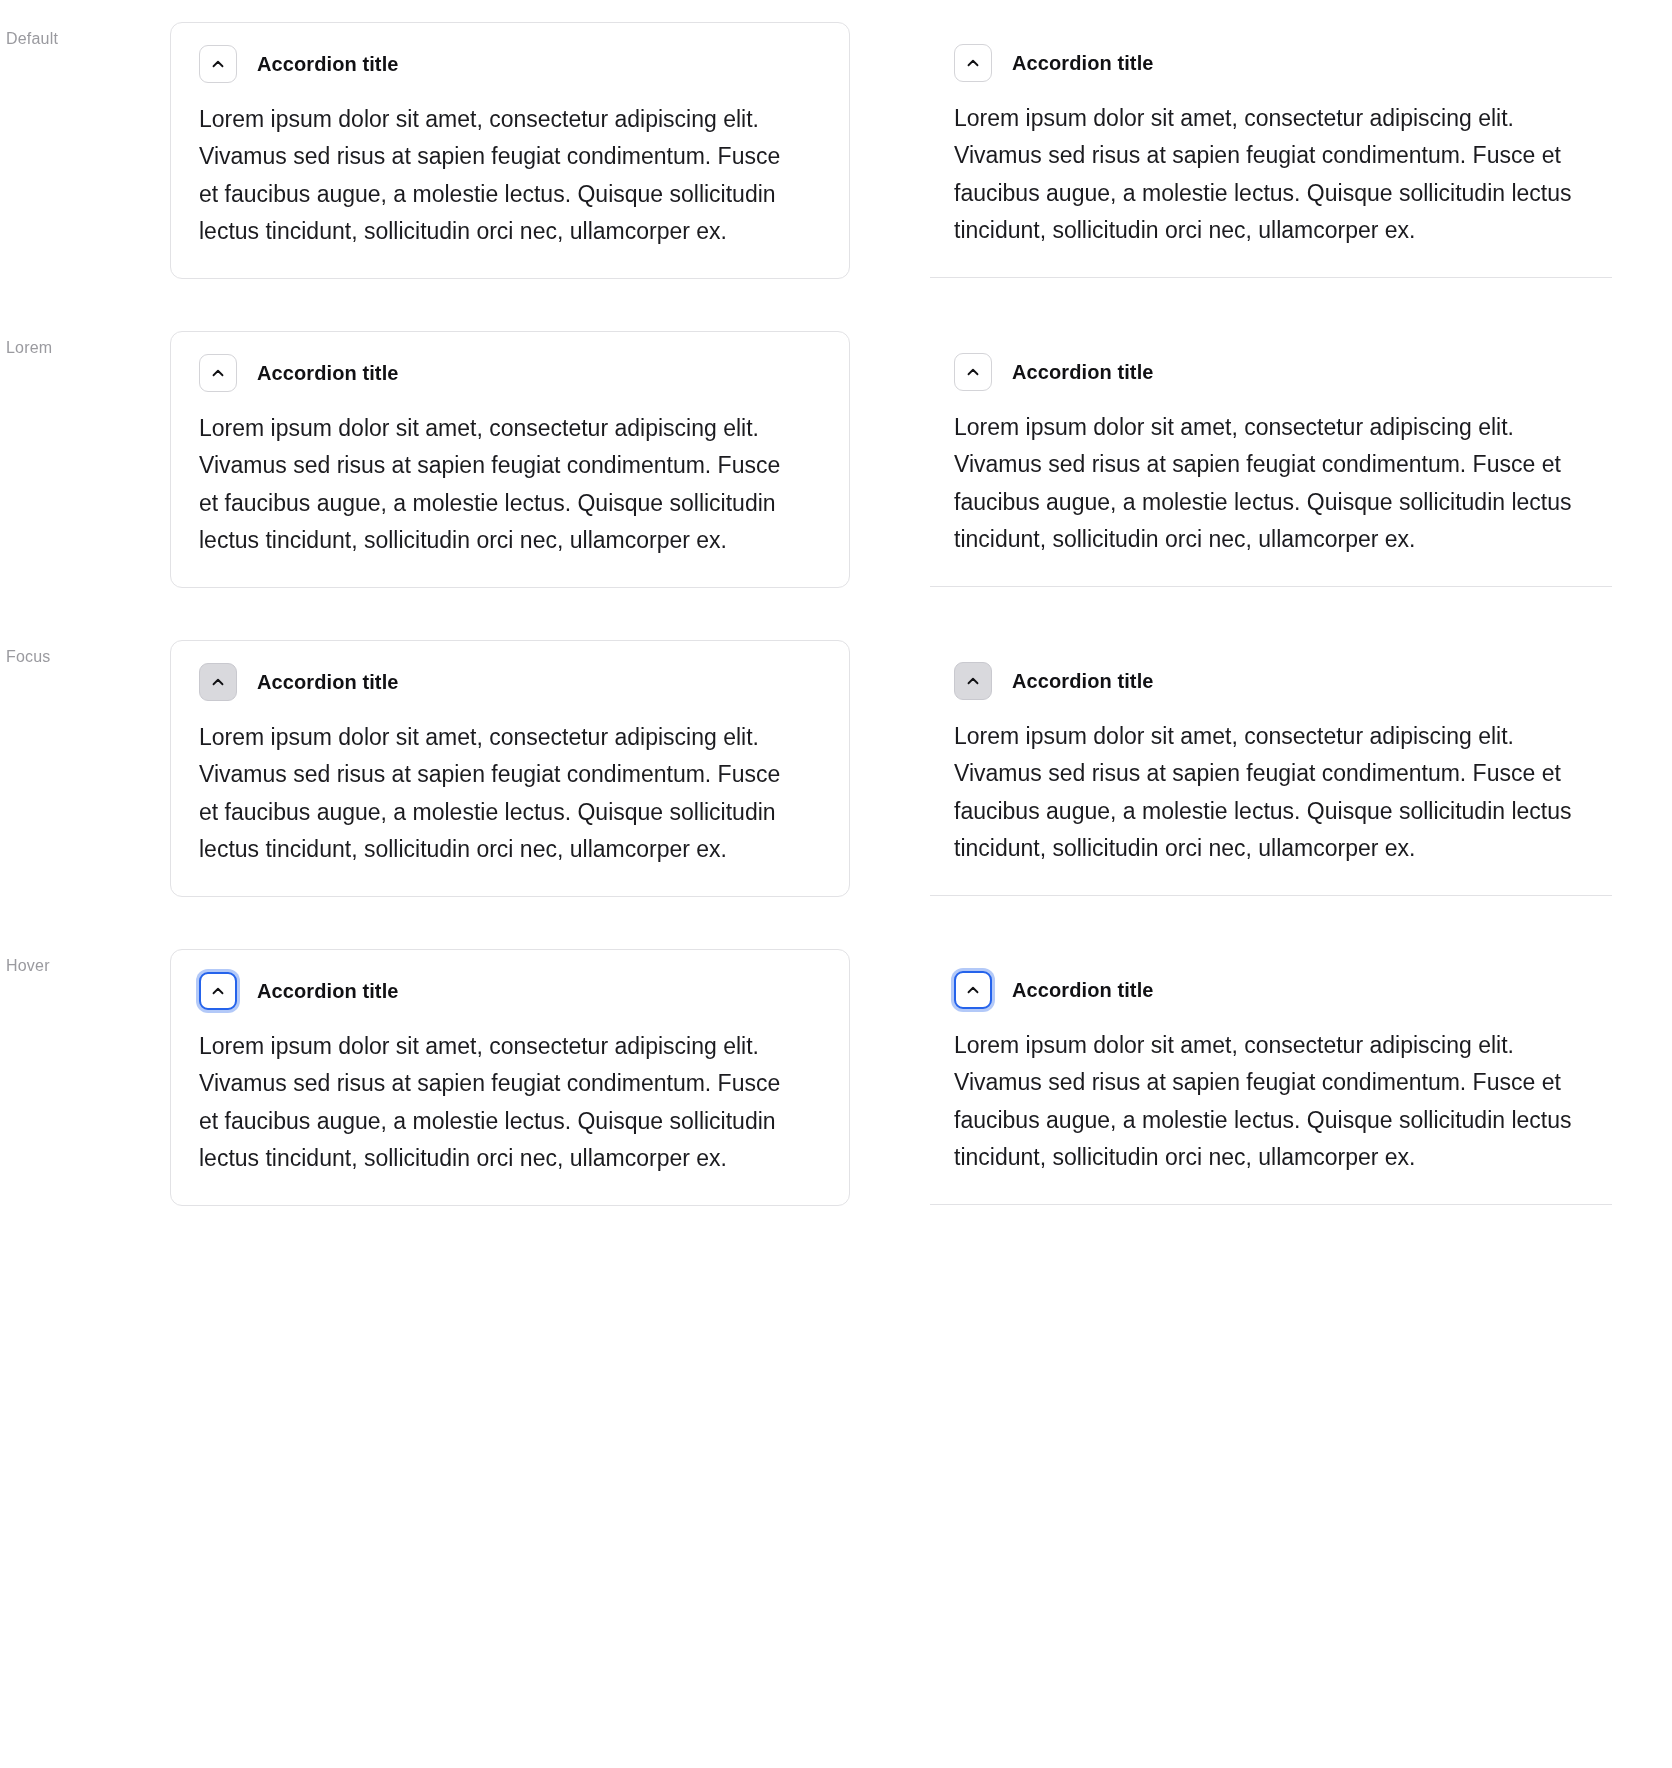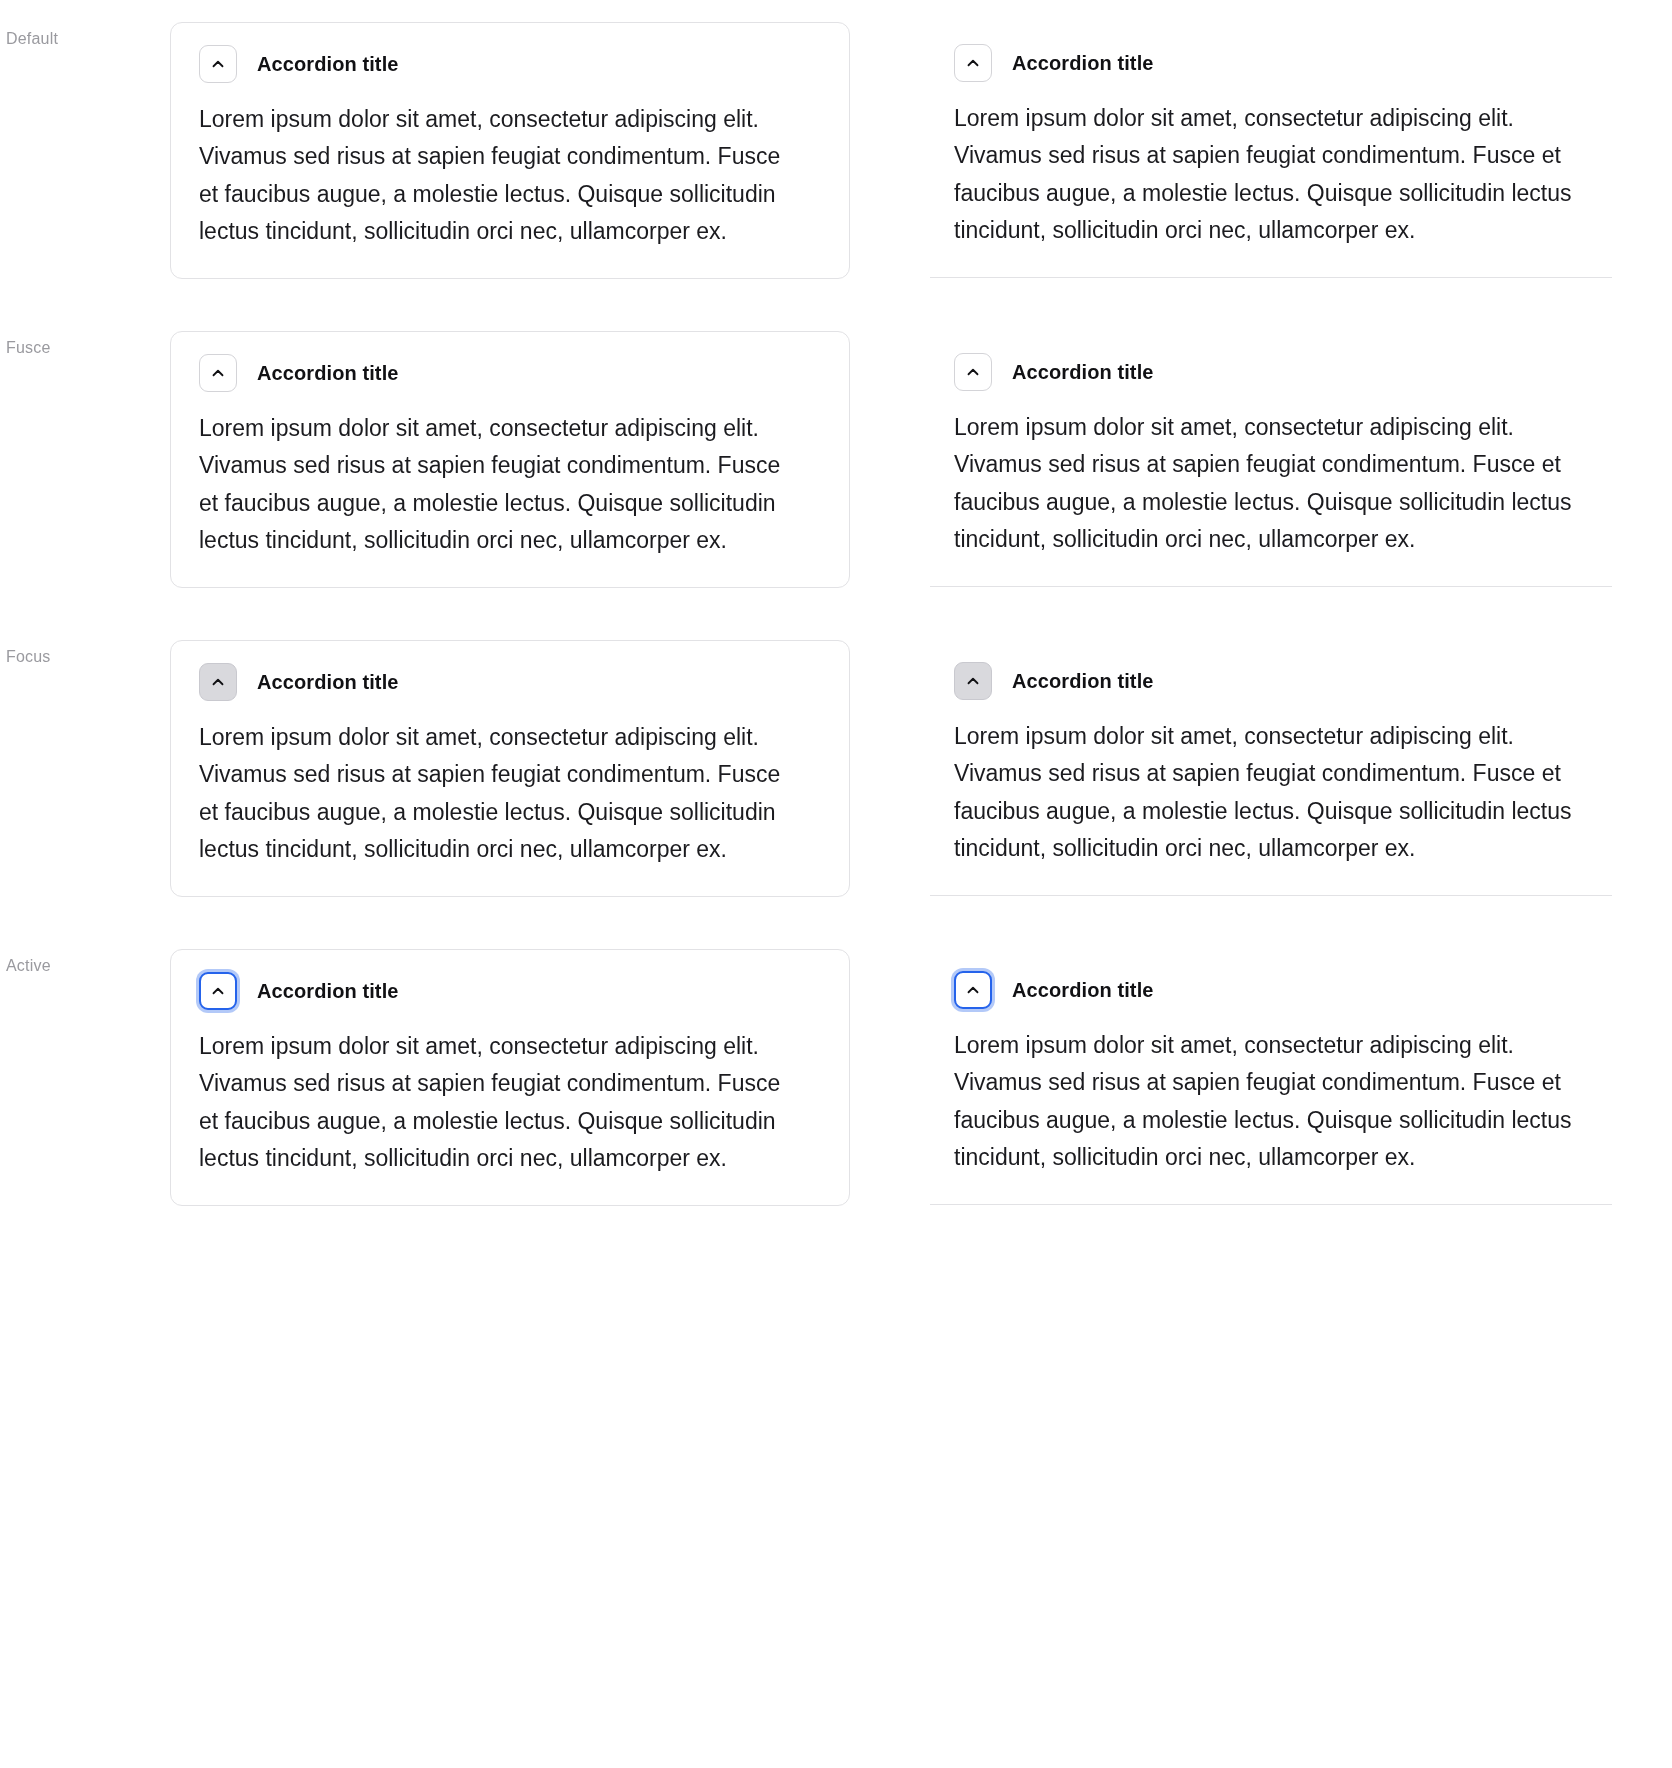--- a/index.html
+++ b/index.html
@@ -123,21 +123,21 @@
           <svg width="18" height="18" viewBox="0 0 24 24" fill="none" stroke="#111114" stroke-width="2.4" stroke-linecap="round" stroke-linejoin="round">
               <polyline points="6 15 12 9 18 15"></polyline>
             </svg>
         </span>
         <span class="acc-title">Accordion title</span>
       </div>
       <div class="acc-body">Lorem ipsum dolor sit amet, consectetur adipiscing elit. Vivamus sed risus at sapien feugiat condimentum. Fusce et faucibus augue, a molestie lectus. Quisque sollicitudin lectus tincidunt, sollicitudin orci nec, ullamcorper ex.</div>
     </div>
   </div>
 
-  <div class="state-label">Fusce</div>
+  <div class="state-label">Lorem</div>
 
   <div class="cell left">
     <div class="acc boxed">
       <div class="acc-header">
         <span class="chevron-btn">
           <svg width="18" height="18" viewBox="0 0 24 24" fill="none" stroke="#111114" stroke-width="2.4" stroke-linecap="round" stroke-linejoin="round">
               <polyline points="6 15 12 9 18 15"></polyline>
             </svg>
         </span>
         <span class="acc-title">Accordion title</span>
@@ -183,21 +183,21 @@
           <svg width="18" height="18" viewBox="0 0 24 24" fill="none" stroke="#111114" stroke-width="2.4" stroke-linecap="round" stroke-linejoin="round">
               <polyline points="6 15 12 9 18 15"></polyline>
             </svg>
         </span>
         <span class="acc-title">Accordion title</span>
       </div>
       <div class="acc-body">Lorem ipsum dolor sit amet, consectetur adipiscing elit. Vivamus sed risus at sapien feugiat condimentum. Fusce et faucibus augue, a molestie lectus. Quisque sollicitudin lectus tincidunt, sollicitudin orci nec, ullamcorper ex.</div>
     </div>
   </div>
 
-  <div class="state-label">Active</div>
+  <div class="state-label">Hover</div>
 
   <div class="cell left">
     <div class="acc boxed">
       <div class="acc-header">
         <span class="chevron-btn active">
           <svg width="18" height="18" viewBox="0 0 24 24" fill="none" stroke="#111114" stroke-width="2.4" stroke-linecap="round" stroke-linejoin="round">
               <polyline points="6 15 12 9 18 15"></polyline>
             </svg>
         </span>
         <span class="acc-title">Accordion title</span>

